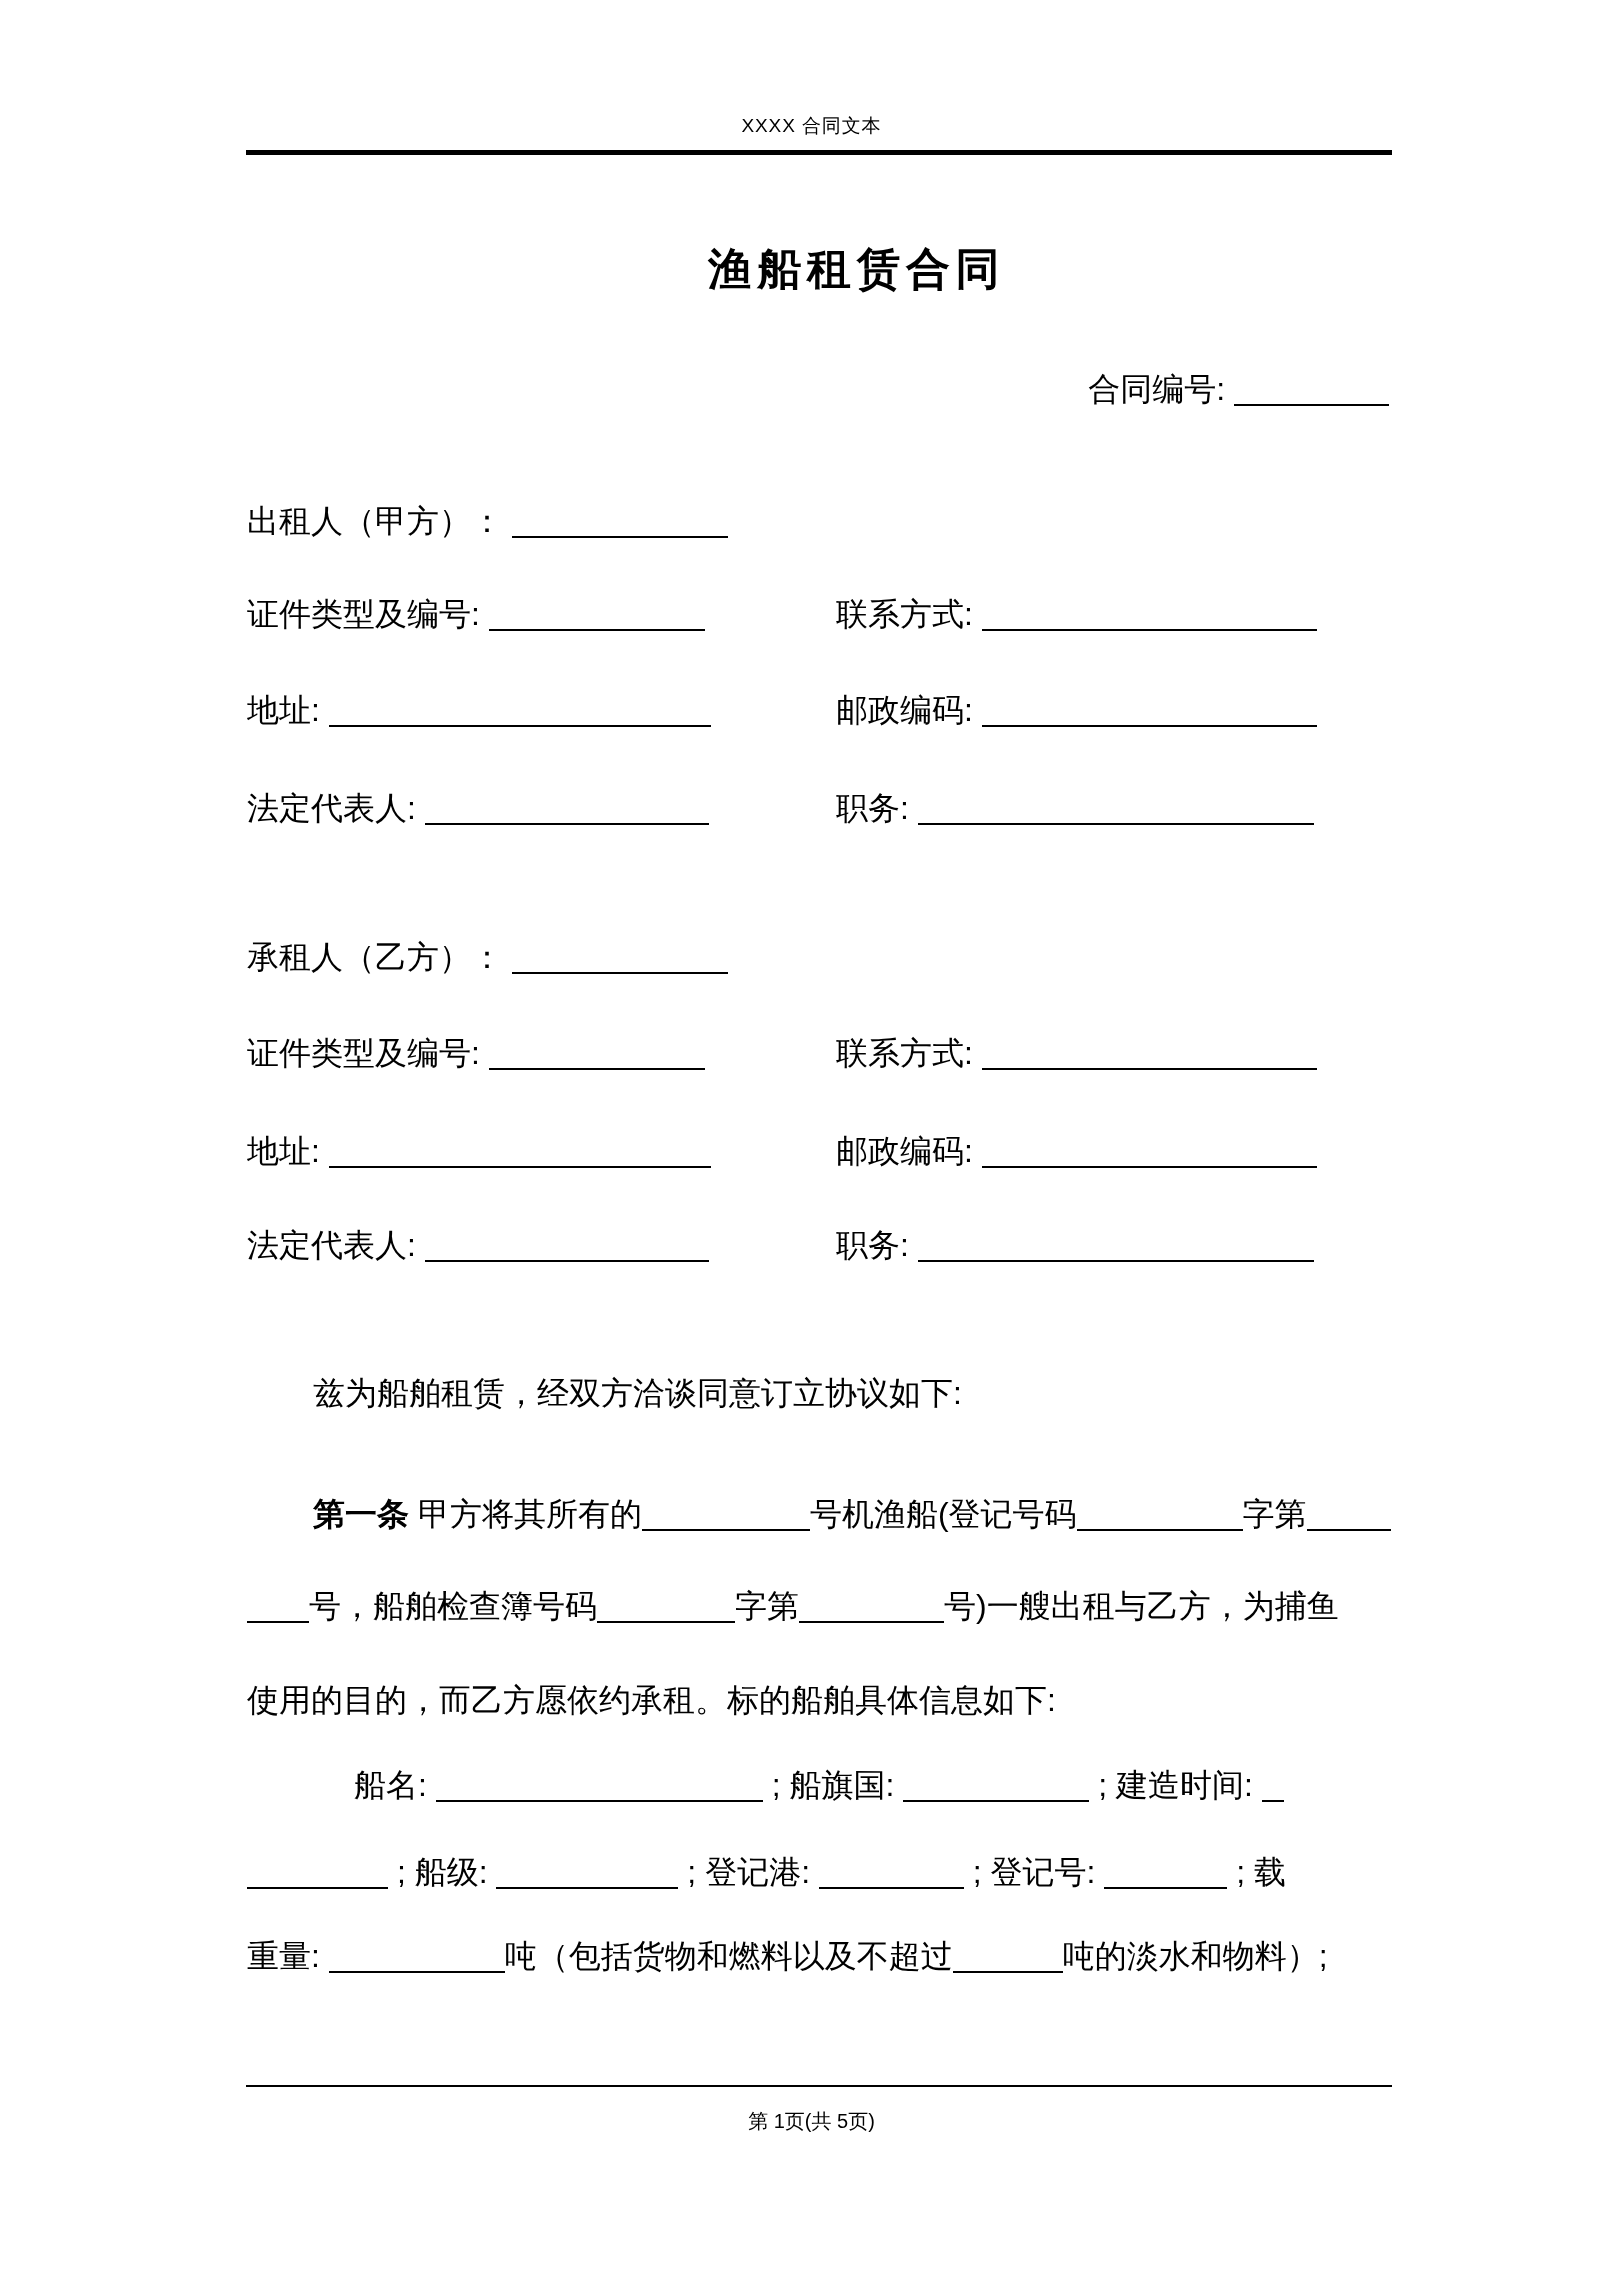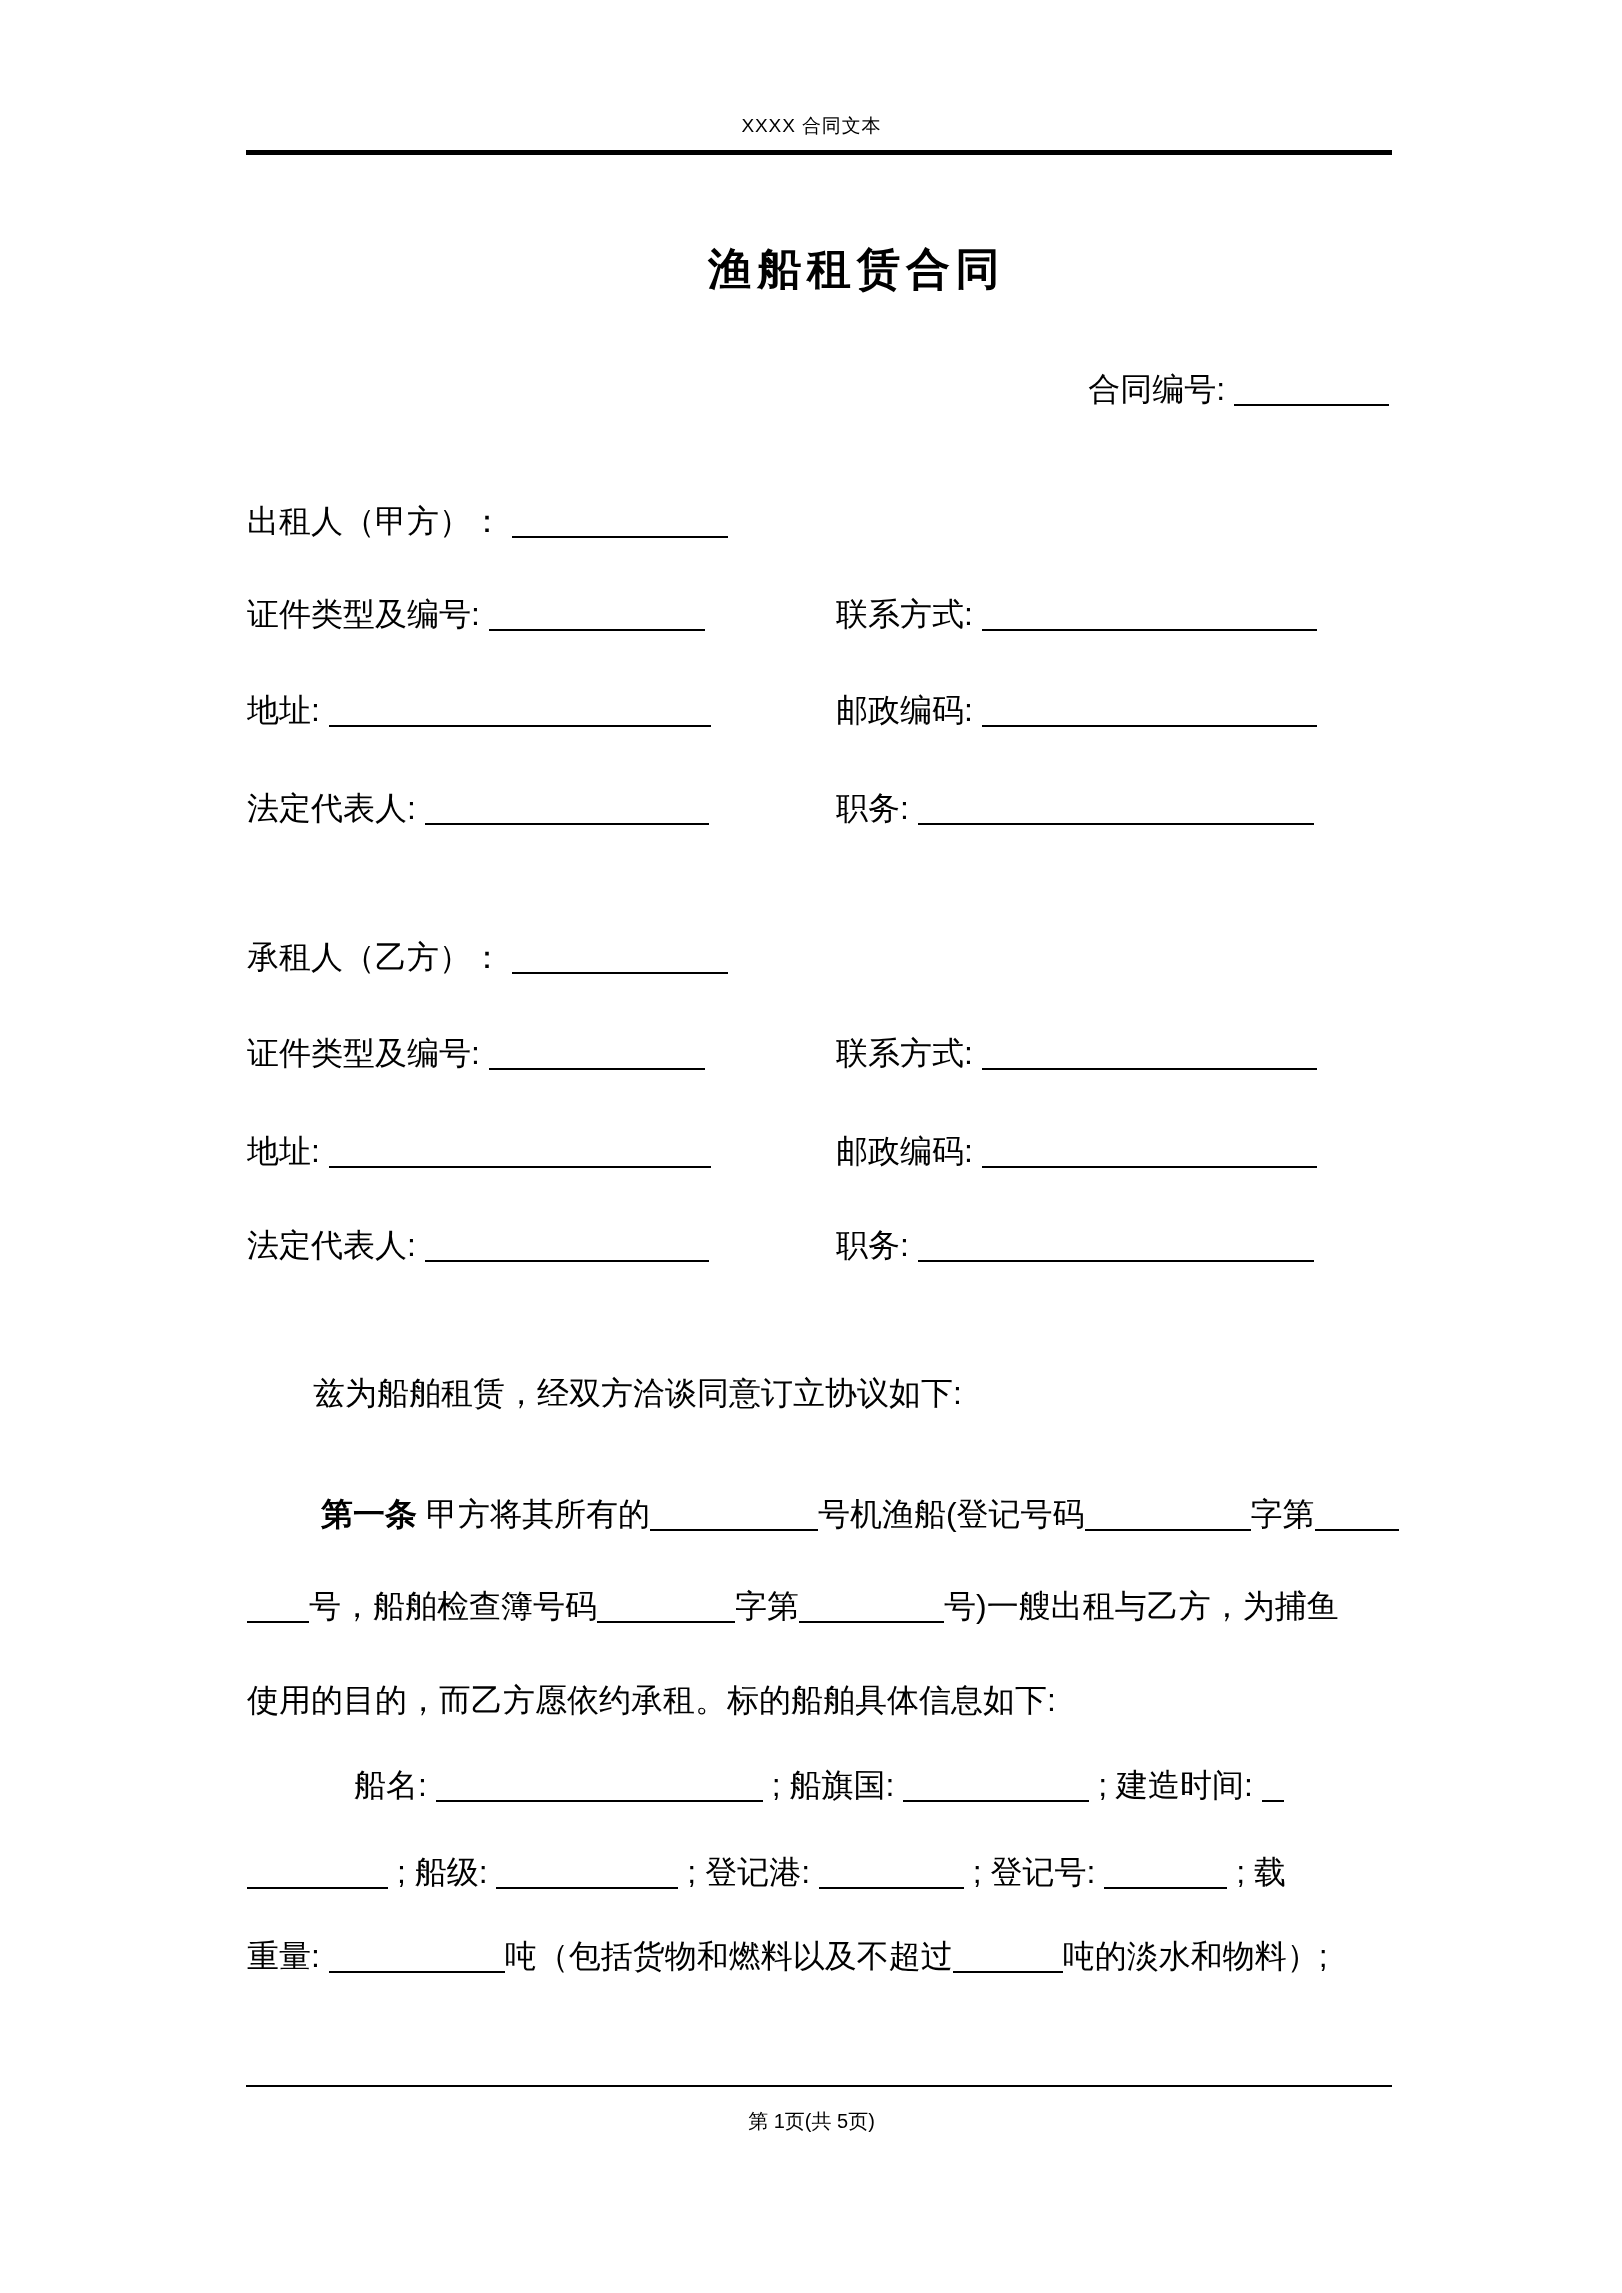--- a/index.html
+++ b/index.html
@@ -80,21 +80,21 @@
     <span class="cell-right"><span>邮政编码:  </span><span class="blank" style="width: 335px;"></span></span>
   </div>
 
   <div class="line row" style="top:1226px;">
     <span class="cell-left"><span>法定代表人:  </span><span class="blank" style="width: 284px;"></span></span>
     <span class="cell-right"><span>职务:  </span><span class="blank" style="width: 396px;"></span></span>
   </div>
 
   <div class="line" style="top:1374px; left:313px;"><span>兹为船舶租赁，经双方洽谈同意订立协议如下:</span></div>
 
-  <div class="line" style="top:1495px; left:313px;margin-left:8px;"><span class="b">第一条</span><span> 甲方将其所有的</span><span class="blank" style="width: 168px;"></span><span>号机渔船(登记号码</span><span class="blank" style="width: 166px;"></span><span>字第</span><span class="blank" style="width: 84px;"></span></div>
+  <div class="line" style="top:1495px; left:313px;"><span class="b">第一条</span><span> 甲方将其所有的</span><span class="blank" style="width: 168px;"></span><span>号机渔船(登记号码</span><span class="blank" style="width: 166px;"></span><span>字第</span><span class="blank" style="width: 84px;"></span></div>
   <div class="line" style="top:1587px; left:247px;text-align:right;"><span class="blank" style="width: 62px;"></span><span>号，船舶检查簿号码</span><span class="blank" style="width: 138px;"></span><span>字第</span><span class="blank" style="width: 145px;"></span><span>号)一艘出租与乙方，为捕鱼</span></div>
   <div class="line" style="top:1669px; left:247px;margin-top:12px;"><span>使用的目的，而乙方愿依约承租。标的船舶具体信息如下:</span></div>
 
   <div class="line" style="top:1766px; left:313px;margin-left:41px;"><span>船名:  </span><span class="blank" style="width: 327px;"></span><span> ;  船旗国:  </span><span class="blank" style="width: 186px;"></span><span> ;  建造时间:  </span><span class="blank" style="width: 22px;"></span></div>
   <div class="line" style="top:1853px; left:247px;"><span class="blank" style="width: 141px;"></span><span> ;  船级:  </span><span class="blank" style="width: 182px;"></span><span> ;  登记港:  </span><span class="blank" style="width: 145px;"></span><span> ;  登记号:  </span><span class="blank" style="width: 123px;"></span><span> ;  载</span></div>
   <div class="line" style="top:1937px; left:247px;"><span>重量:  </span><span class="blank" style="width: 176px;"></span><span>吨（包括货物和燃料以及不超过</span><span class="blank" style="width: 110px;"></span><span>吨的淡水和物料）;</span></div>
 
   <div class="rule" style="top:2085px; left:246px; width:1146px; height:1.8px;"></div>
 
   <div class="line centered footer-text" style="top:2109px;">第 1页(共 5页)</div>

